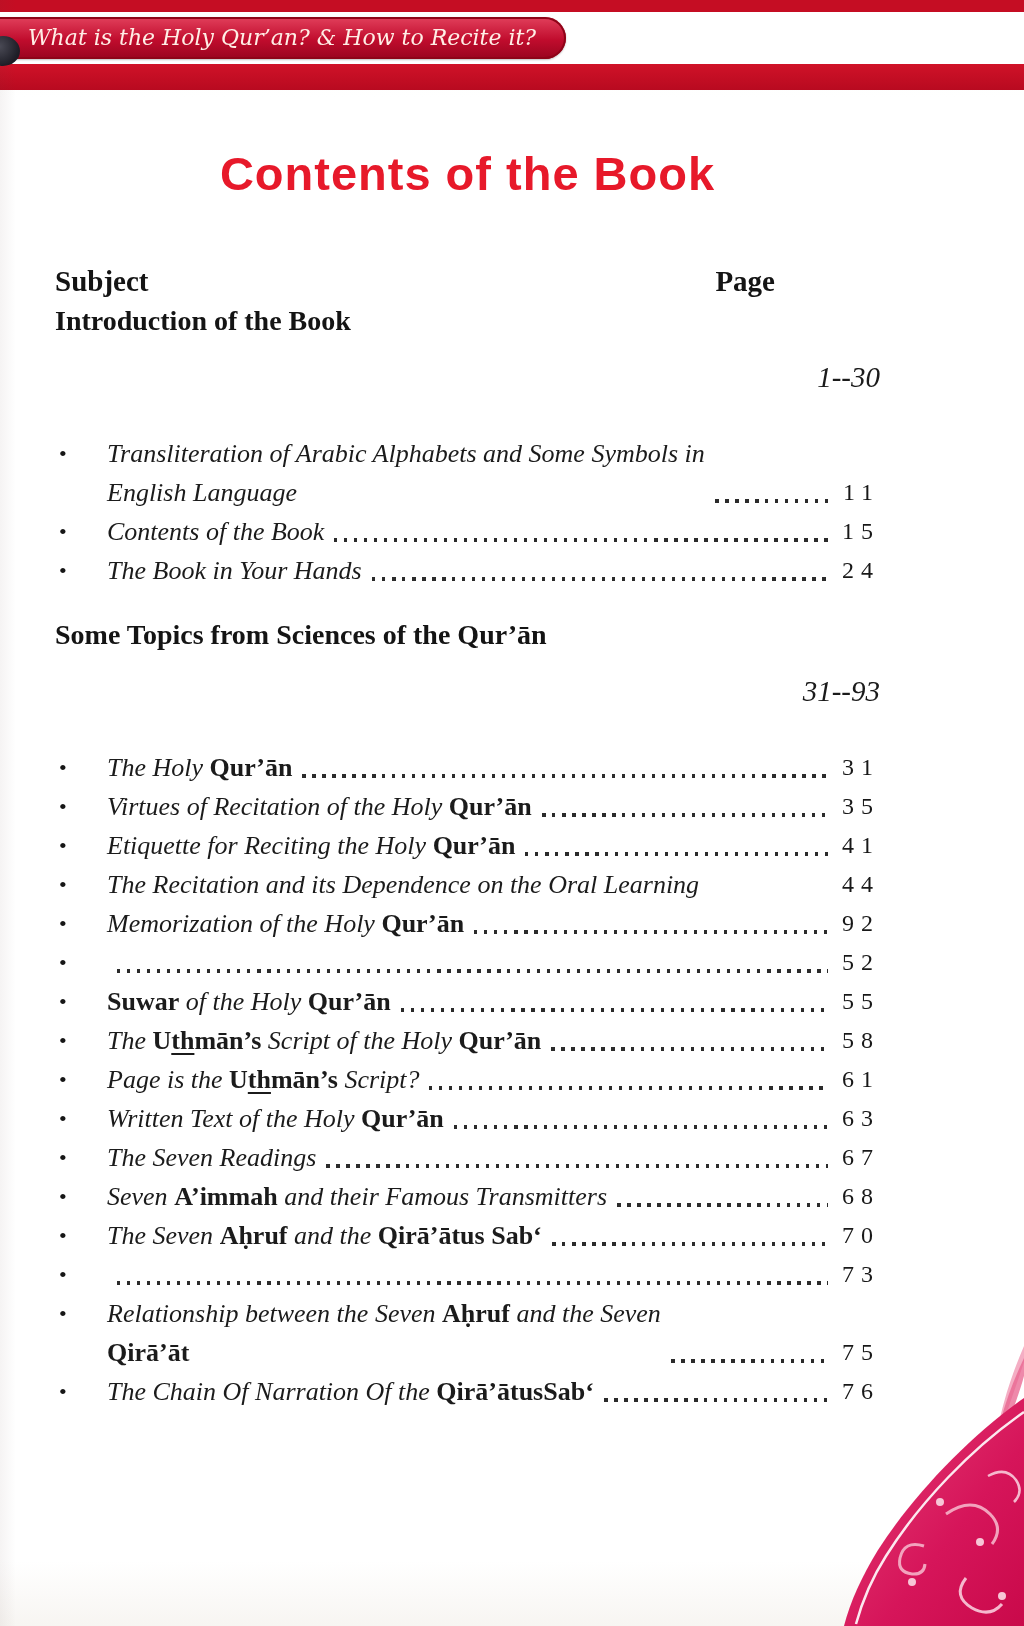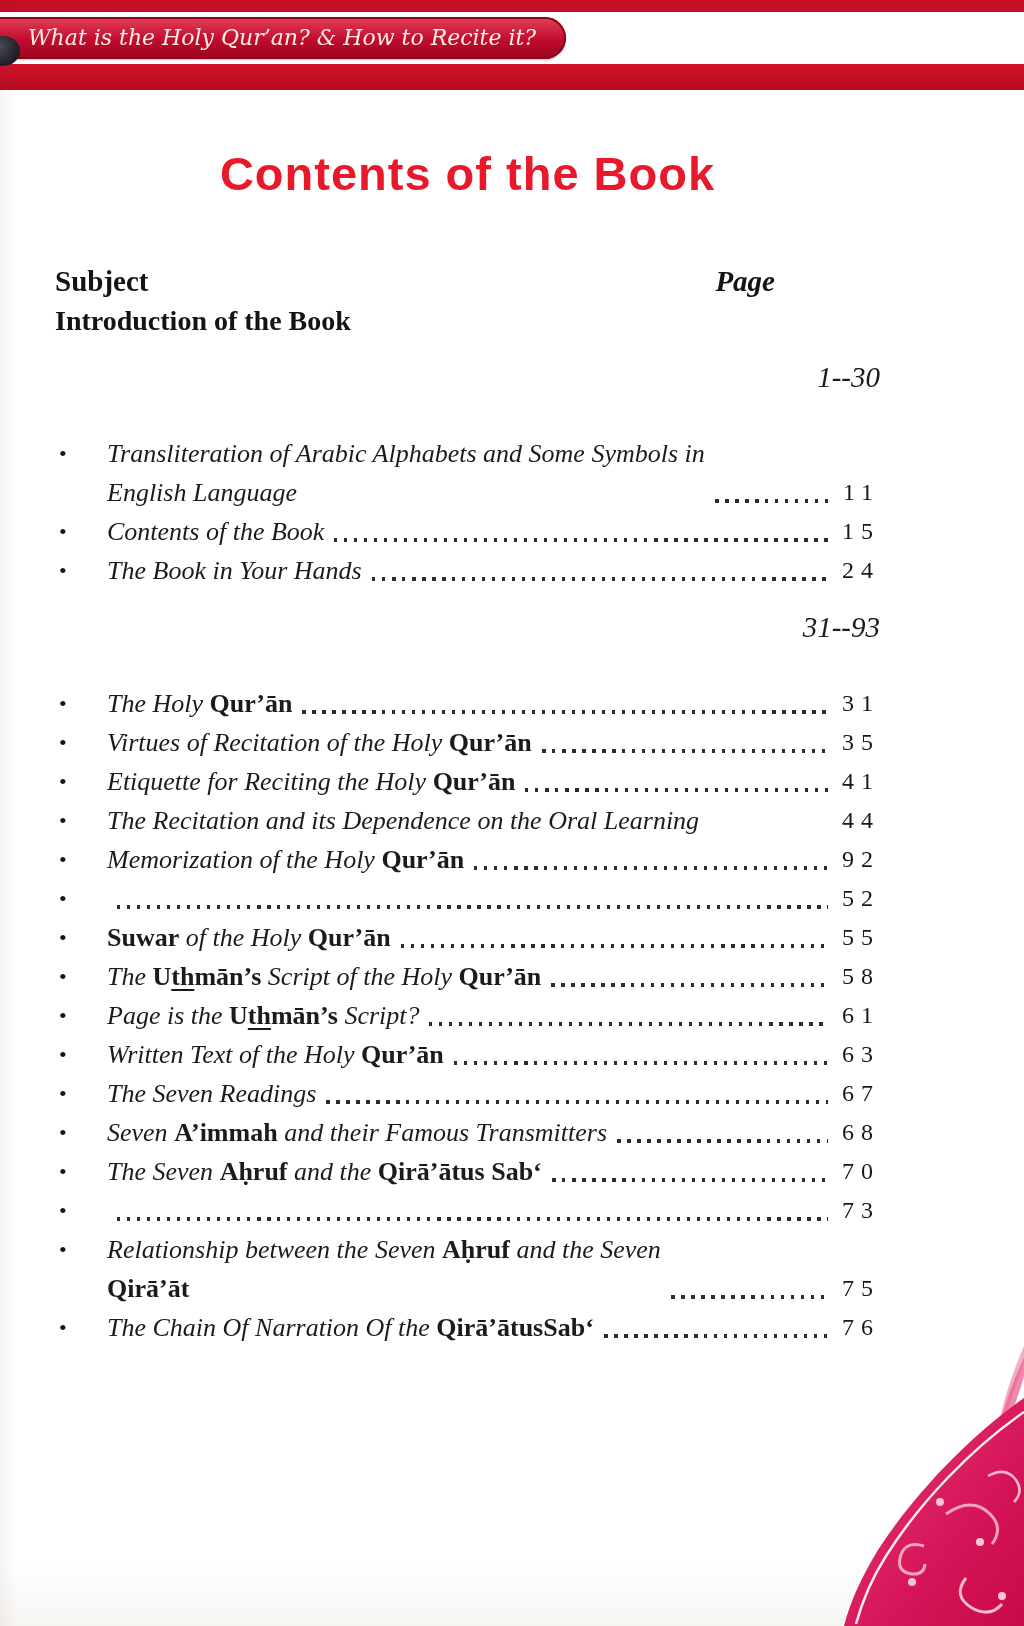--- a/index.html
+++ b/index.html
@@ -63,21 +63,21 @@
   .subject-row {
     margin-top: 60px;
     display: flex;
     justify-content: space-between;
     font-weight: 700;
     font-size: 29px;
     line-height: 38px;
     color: #141414;
     align-items: flex-end;
   }
-  .subject-row .page-label { margin-right: 105px; font-style: italic; }
+  .subject-row .page-label { margin-right: 105px; }
 
   .section-heading {
     margin-top: 2px;
     font-weight: 700;
     font-size: 28px;
     line-height: 38px;
     color: #141414;
   }
   .toc-section + .toc-section .section-heading { margin-top: 26px; }
   .section-range {
@@ -170,20 +170,21 @@
               <span class="bullet">•</span>
               <div class="entry-body">
                 <span class="entry-text"><span class="seg-i">The Book in Your Hands</span></span>
                 <span class="leader"></span>
                 <span class="pagenum">24</span>
               </div>
             </div>
           </div>
         </div>
         <div class="toc-section">
+          <div class="section-heading">Some Topics from Sciences of the Qur’ān</div>
           <div class="section-range">31--93</div>
           <div class="entries">
             <div class="entry">
               <span class="bullet">•</span>
               <div class="entry-body">
                 <span class="entry-text"><span class="seg-i">The Holy </span><span class="seg-b">Qur’ān</span></span>
                 <span class="leader"></span>
                 <span class="pagenum">31</span>
               </div>
             </div>

